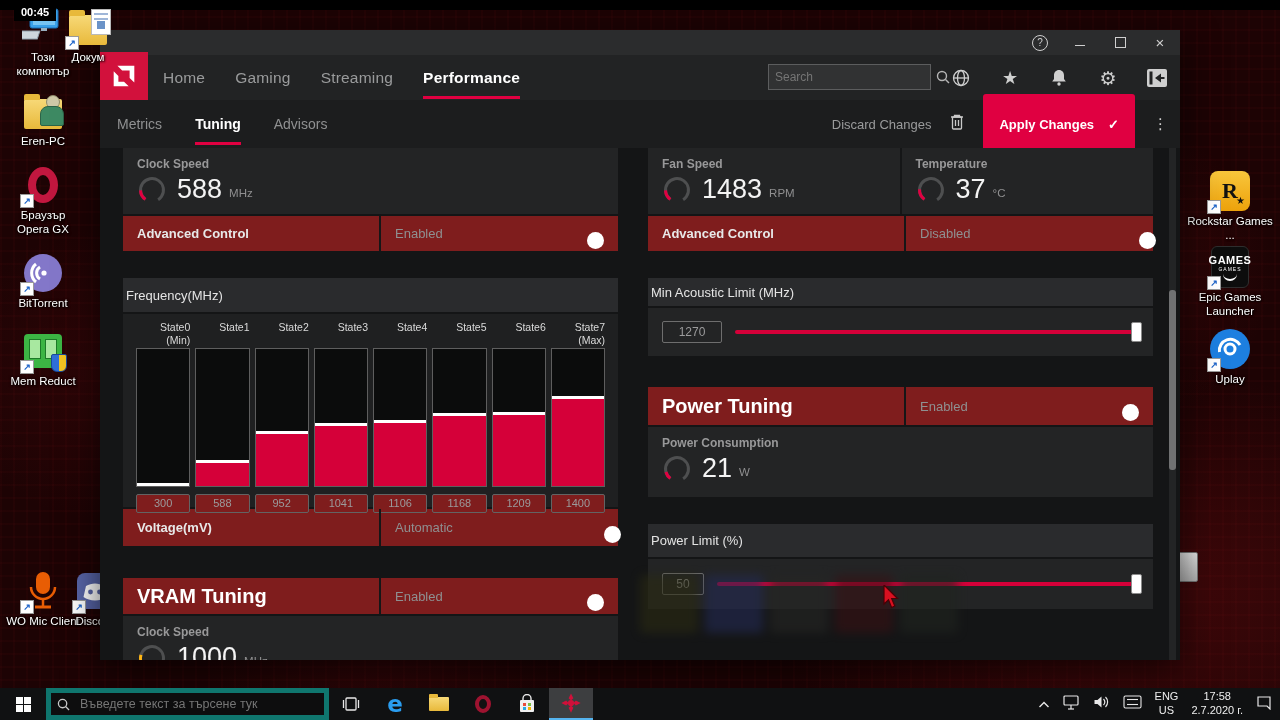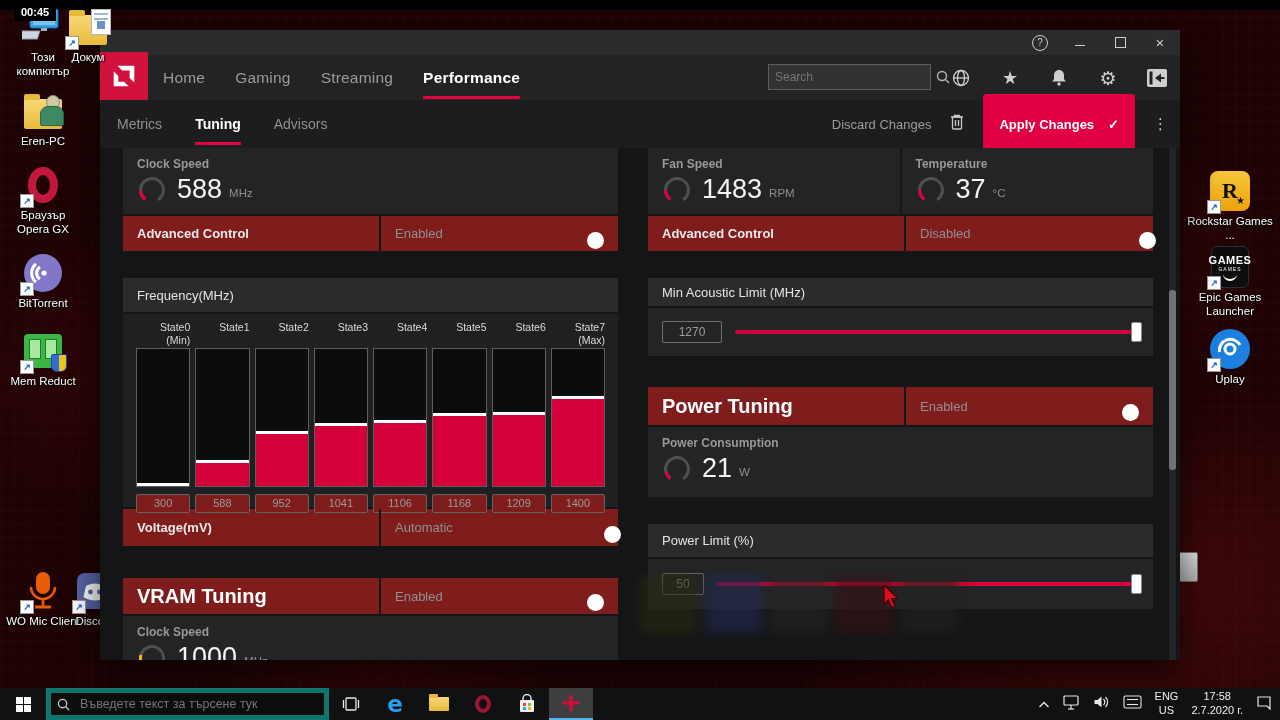--- a/index.html
+++ b/index.html
@@ -113,21 +113,21 @@
   .g-val{fill:none;stroke:#e00041;stroke-width:3.4;}
   .g-val.yellow{stroke:#ffb614;}
   .m-value{font-size:27px;color:#f4f4f4;}
   .m-unit{font-size:11.5px;color:#8f8f90;margin-left:7px;margin-top:6px;}
   .row{background:#7f1d1d;display:flex;align-items:center;box-sizing:border-box;}
   .row .c1{width:242px;align-self:stretch;display:flex;align-items:center;padding-left:14px;
     border-right:2px solid #151617;font-size:13px;color:#e8e8e8;font-weight:bold;}
   .row .c2{flex:1;display:flex;align-items:center;padding-left:14px;font-size:13px;color:#8f9091;}
   .row .tgl-wrap{margin-left:auto;margin-right:14px;}
   .row.title-row .c1{font-size:20px;color:#fff;}
-  .lblrow{background:#2a2b2d;display:flex;align-items:center;padding-left:14px;
+  .lblrow{background:#2a2b2d;display:flex;align-items:center;padding-left:3px;
     font-size:13px;color:#e4e4e4;box-sizing:border-box;margin-top:27px;}
   .toggle{position:relative;width:34px;height:13px;border-radius:7px;background:#737475;}
   .toggle .knob{position:absolute;top:-2px;left:0;width:17px;height:17px;border-radius:50%;background:#fff;}
   .toggle.on{background:#e00041;}
   .toggle.on .knob{left:auto;right:0;}
 
   
   .chart{background:#1f2021;padding:7px 13px 10px;box-sizing:border-box;}
   .cols{display:flex;gap:5px;}
   .col{flex:1;display:flex;flex-direction:column;}

